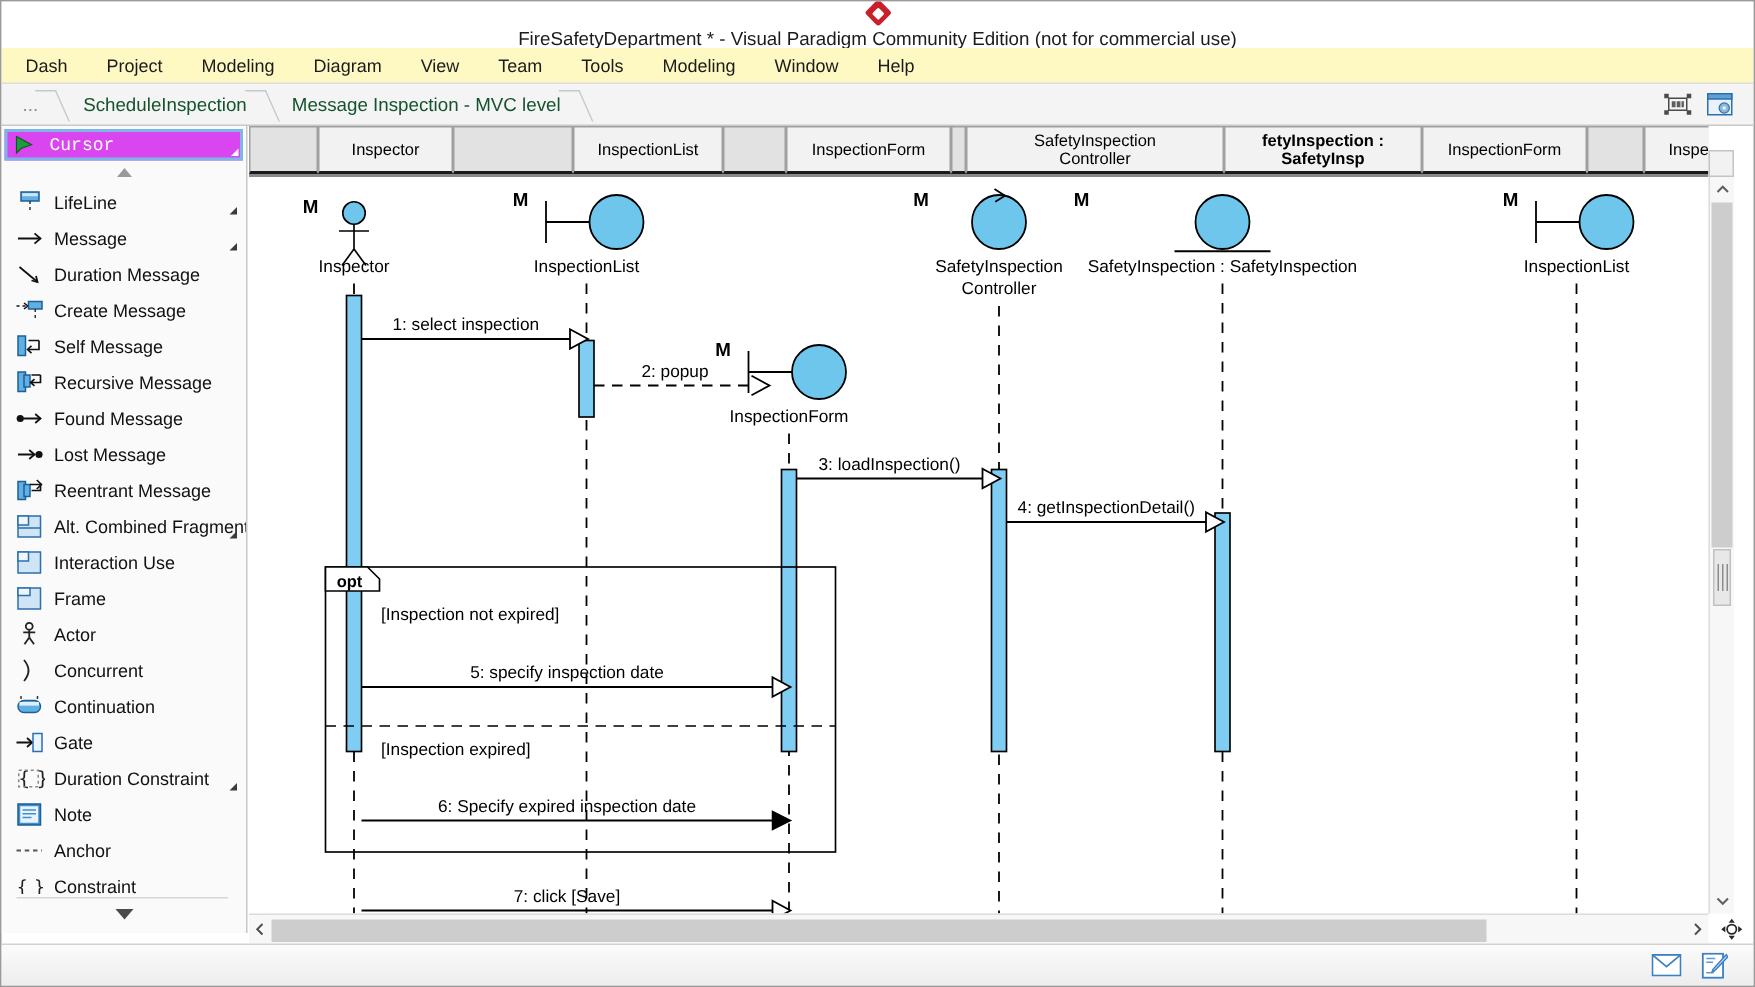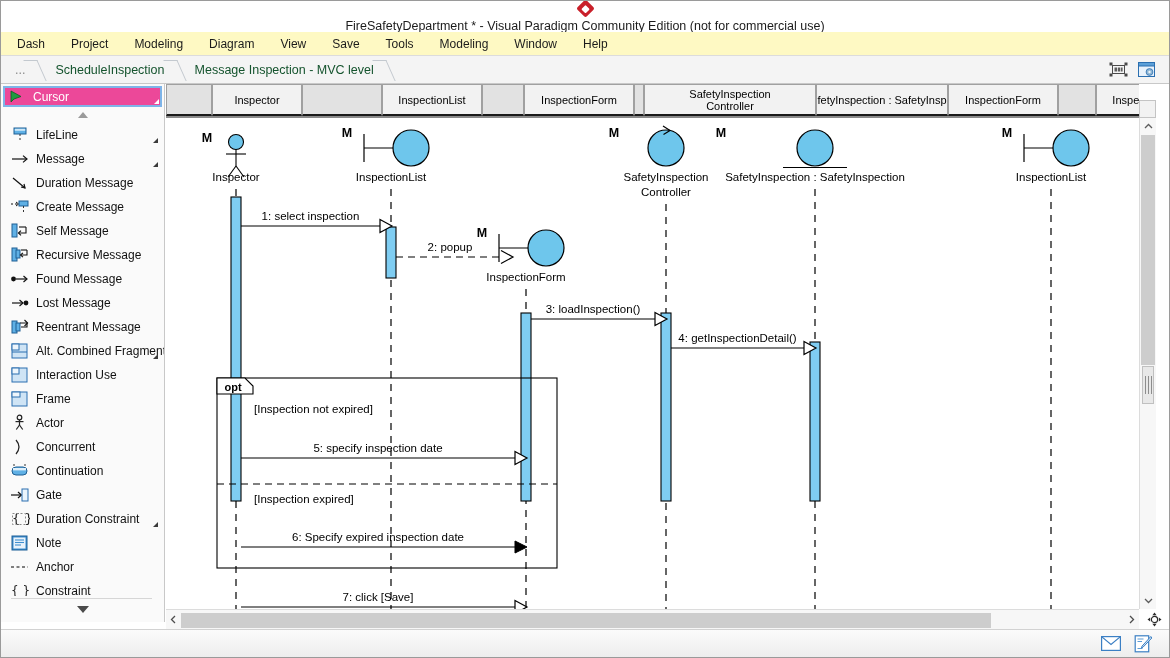--- a/index.html
+++ b/index.html
@@ -30,21 +30,21 @@
   .crumbbar{position:absolute;left:0;top:55px;width:100%;height:28px;background:#f4f4f4;border-bottom:1px solid #c8c8c8;box-sizing:border-box;display:flex;align-items:center;}
   .crumb{position:relative;height:28px;display:flex;align-items:center;padding:0 16px 0 14px;font-size:12.5px;color:#14532d;white-space:nowrap;}
   .crumb.first{color:#8a8a8a;padding-left:14px;}
   .crumb:after{content:"";position:absolute;right:-1px;top:4px;width:13px;height:20px;
     border-right:1px solid #c3c9cf;border-top:1px solid #c3c9cf;transform:skewX(24deg);}
   .crumb-tools{margin-left:auto;display:flex;align-items:center;gap:6px;padding-right:12px;}
   .tbtn{width:22px;height:22px;display:flex;align-items:center;justify-content:center;}
 
   
   .palette{position:absolute;left:0;top:83px;width:164px;bottom:35px;background:#fafafa;border-right:1px solid #c8c8c8;box-sizing:border-box;overflow:hidden;}
-  .pal-cursor{position:relative;height:21px;margin:2px 2px 0 2px;background:#ec4899;border:2px solid #7eb4e8;display:flex;align-items:center;box-sizing:border-box;}
+  .pal-cursor{position:relative;height:21px;margin:2px 2px 0 2px;background:#d946ef;border:2px solid #7eb4e8;display:flex;align-items:center;box-sizing:border-box;font-family:Liberation Mono, monospace;}
   .pal-cursor .plabel{color:#fff;font-size:12px;margin-left:6px;}
   .corner{position:absolute;right:1px;bottom:1px;width:0;height:0;border-left:5px solid transparent;border-bottom:5px solid #3a3a3a;}
   .corner.lt{border-bottom-color:#fff;}
   .scroll-up,.scroll-dn{height:16px;display:flex;align-items:center;justify-content:center;}
   .tri-up{width:0;height:0;border-left:5px solid transparent;border-right:5px solid transparent;border-bottom:6px solid #9a9a9a;}
   .tri-dn{width:0;height:0;border-left:6px solid transparent;border-right:6px solid transparent;border-top:7px solid #4a4a4a;}
   .pal-list{position:absolute;left:0;right:0;top:39px;bottom:26px;overflow:hidden;}
   .pal-item{height:24px;display:flex;align-items:center;padding-left:8px;position:relative;box-sizing:border-box;text-align:center;}
   .pal-item .glyph{width:22px;height:20px;display:flex;align-items:center;justify-content:center;flex:0 0 22px;margin-right:5px;}
   .pal-item .plabel{font-size:12px;color:#111;white-space:nowrap;}
@@ -108,21 +108,21 @@
       </div>
     </div>
   </div>
 
   <div class="menubar" id="menubar">
       <div class="menuitem">Dash</div>
       <div class="menuitem">Project</div>
       <div class="menuitem">Modeling</div>
       <div class="menuitem">Diagram</div>
       <div class="menuitem">View</div>
-      <div class="menuitem">Save</div>
+      <div class="menuitem">Team</div>
       <div class="menuitem">Tools</div>
       <div class="menuitem">Modeling</div>
       <div class="menuitem">Window</div>
       <div class="menuitem">Help</div>
     </div>
 
   <div class="crumbbar">
     <div id="crumbs" style="display:flex;align-items:center;">
         <div class="crumb first">...</div>
         <div class="crumb">ScheduleInspection</div>
@@ -382,21 +382,21 @@
   <div class="ruler" id="ruler">
       <div class="rcell gap" style="width: 46px; flex: 0 0 46px;"></div>
       <div class="rcell name" style="width: 90px; flex: 0 0 90px;">Inspector</div>
       <div class="rcell gap" style="width: 80px; flex: 0 0 80px;"></div>
       <div class="rcell name" style="width: 100px; flex: 0 0 100px;">InspectionList</div>
       <div class="rcell gap" style="width: 42px; flex: 0 0 42px;"></div>
       <div class="rcell name" style="width: 110px; flex: 0 0 110px;">InspectionForm</div>
       <div class="rcell gap" style="width: 10px; flex: 0 0 10px;"></div>
       <div class="rcell name" style="width: 172px; flex: 0 0 172px;">SafetyInspection
 Controller</div>
-      <div class="rcell name" style="width: 132px; flex: 0 0 132px;">fetyInspection : SafetyInsp</div>
+      <div class="rcell name" style="width: 132px; flex: 0 0 132px; font-weight: bold;">fetyInspection : SafetyInsp</div>
       <div class="rcell name" style="width: 110px; flex: 0 0 110px;">InspectionForm</div>
       <div class="rcell gap" style="width: 38px; flex: 0 0 38px;"></div>
       <div class="rcell name" style="width: 100px; flex: 0 0 100px;">InspectionList</div>
     </div>
 
   <div class="canvas">
     <svg id="diagram-svg" width="1000" height="500" viewBox="0 0 1000 500">
         <g>
           <circle cx="70" cy="24" r="7.5" fill="#6ec6ec" stroke="#000" stroke-width="1.1"></circle>
           <line x1="70" y1="31.5" x2="70" y2="48" stroke="#000" stroke-width="1.1"></line>

